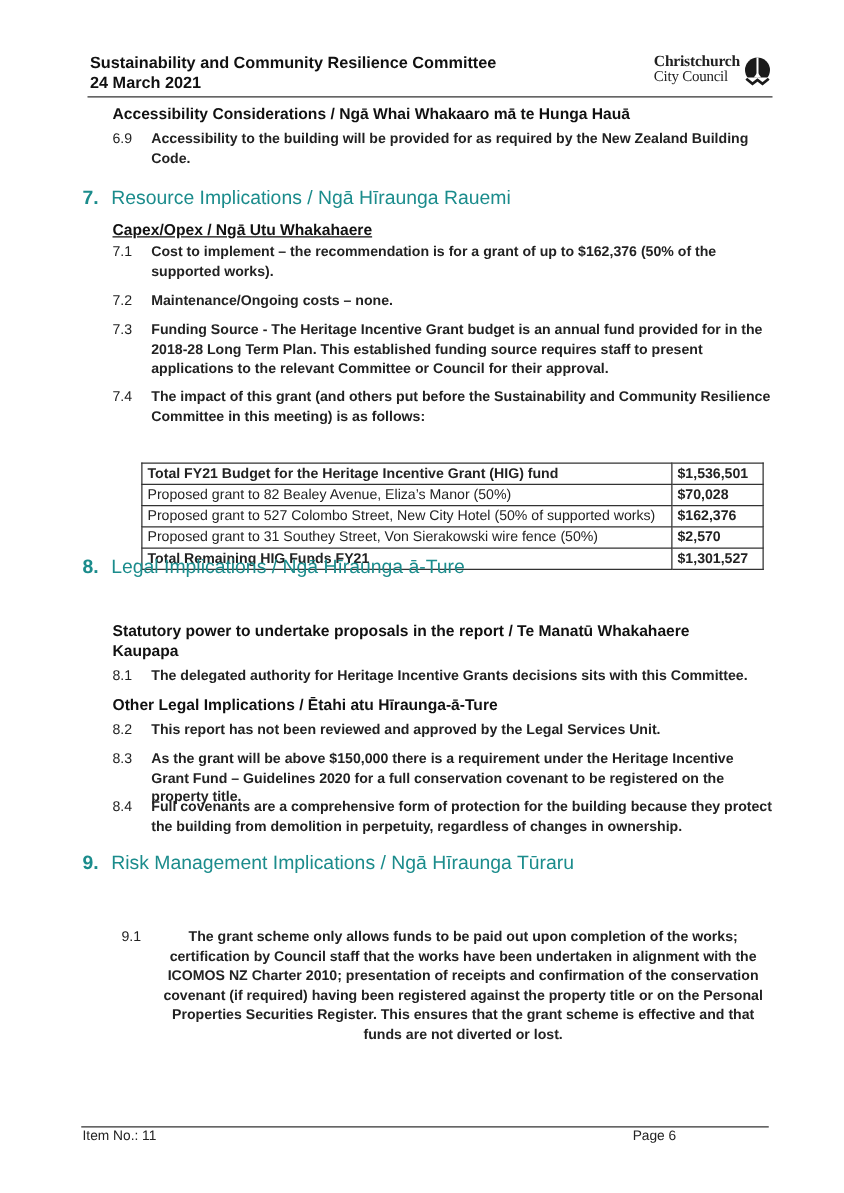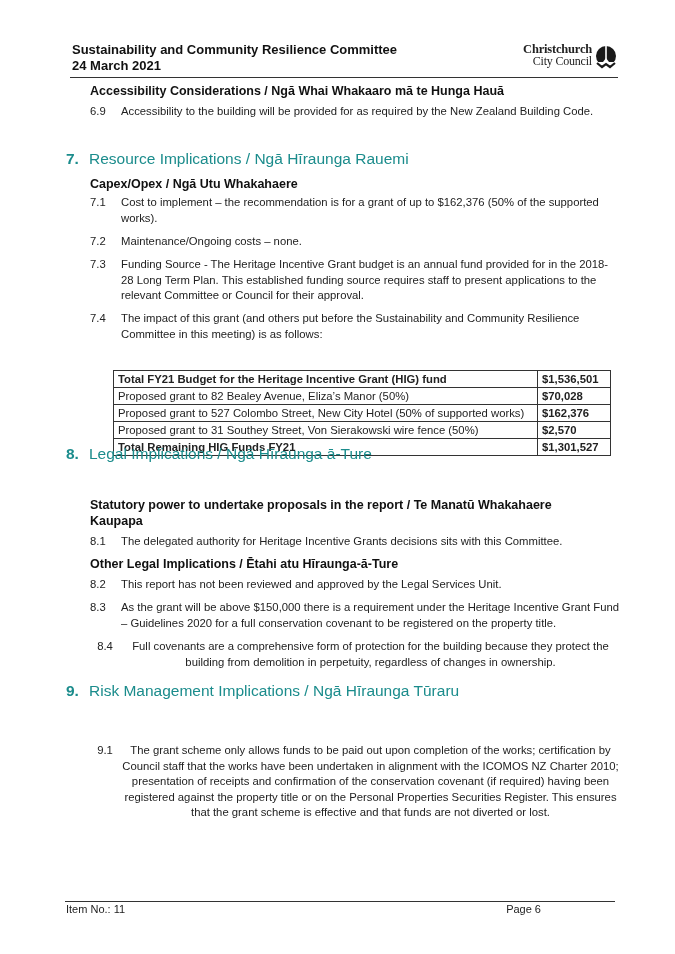--- a/index.html
+++ b/index.html
@@ -10,33 +10,33 @@
     color: #1a1a1a;
     overflow: hidden;
   }
   .page { position: absolute; left: 0; top: 0; width: 603px; height: 954px; }
 
   
   .hdr { position: absolute; left: 72px; top: 42px; width: 546px; height: 34px; }
   .hdr-title { font-weight: bold; font-size: 13px; line-height: 16px; color: #111; }
   .hdr-rule { position: absolute; left: 70px; top: 77px; width: 548px; height: 1px; background: #333; }
   .logo { position: absolute; right: 0; top: 0; width: 120px; height: 28px; }
-  .logo-text { position: absolute; right: 26px; top: 1px; text-align: right;
+  .logo-text { position: absolute; right: 26px; top: 1px; 
     font-family: "Liberation Serif", "DejaVu Serif", serif; color: #222; }
   .logo-l1 { font-size: 12.5px; font-weight: bold; line-height: 12px; letter-spacing: -0.2px; }
   .logo-l2 { font-size: 12px; line-height: 12px; letter-spacing: -0.2px; }
   .logo-icon { position: absolute; right: 0; top: 3px; width: 24px; height: 24px; }
 
   
   .sub { position: absolute; left: 90px; font-weight: bold; font-size: 12.5px; line-height: 16px; color: #111; }
   .h1 { position: absolute; left: 66px; font-size: 15.5px; line-height: 20px; color: #1b8c8c; }
   .h1 .num { display: inline-block; width: 23px; font-weight: bold; }
   .para { position: absolute; left: 90px; width: 530px; font-size: 11.3px; line-height: 15.5px; color: #222; }
   .para .pn { position: absolute; left: 0; top: 0; width: 30px; }
-  .para .pt { margin-left: 31px; display: block; }
+  .para .pt { margin-left: 31px; display: block; font-weight: bold; }
 
   
   .tbl { position: absolute; left: 113px; top: 370px; width: 498px; border-collapse: collapse;
     font-size: 11.3px; color: #222; }
   .tbl td { border: 1px solid #333; height: 17px; padding: 0 4px; line-height: 15px; white-space: nowrap; margin-left: 24px; }
   .tbl td.v { width: 73px; text-align: left; font-weight: bold; }
   .tbl tr.b td { font-weight: bold; }
 
   
   .ftr-rule { position: absolute; left: 65px; top: 901px; width: 550px; height: 1px; background: #333; }
@@ -69,21 +69,21 @@
 
   <div class="sub" style="top:83px;">Accessibility Considerations / Ngā Whai Whakaaro mā te Hunga Hauā</div>
   <div class="para" style="top:104px;">
     <span class="pn">6.9</span>
     <span class="pt">Accessibility to the building will be provided for as required by the New Zealand Building Code.</span>
   </div>
 
   <div class="h1" style="top:149px;">
     <span class="num">7.</span><span>Resource Implications / Ngā Hīraunga Rauemi</span>
   </div>
-  <div class="sub" style="top:176px;">Capex/Opex / Ngā Utu Whakahaere</div>
+  <div class="sub" style="top:176px;text-decoration:underline;">Capex/Opex / Ngā Utu Whakahaere</div>
   <div class="para" style="top:195px;">
     <span class="pn">7.1</span>
     <span class="pt">Cost to implement – the recommendation is for a grant of up to $162,376 (50% of the supported works).</span>
   </div>
   <div class="para" style="top:234px;">
     <span class="pn">7.2</span>
     <span class="pt">Maintenance/Ongoing costs – none.</span>
   </div>
   <div class="para" style="top:257px;">
     <span class="pn">7.3</span>
@@ -132,21 +132,21 @@
   </div>
   <div class="sub" style="top:556px;">Other Legal Implications / Ētahi atu Hīraunga-ā-Ture</div>
   <div class="para" style="top:577px;">
     <span class="pn">8.2</span>
     <span class="pt">This report has not been reviewed and approved by the Legal Services Unit.</span>
   </div>
   <div class="para" style="top:600px;">
     <span class="pn">8.3</span>
     <span class="pt">As the grant will be above $150,000 there is a requirement under the Heritage Incentive Grant Fund – Guidelines 2020 for a full conservation covenant to be registered on the property title.</span>
   </div>
-  <div class="para" style="top:639px;text-align:center;">
+  <div class="para" style="top:639px;">
     <span class="pn">8.4</span>
     <span class="pt">Full covenants are a comprehensive form of protection for the building because they protect the building from demolition in perpetuity, regardless of changes in ownership.</span>
   </div>
 
   <div class="h1" style="top:681px;">
     <span class="num">9.</span><span>Risk Management Implications / Ngā Hīraunga Tūraru</span>
   </div>
   <div class="para" style="top:743px;text-align:center;">
     <span class="pn">9.1</span>
     <span class="pt">The grant scheme only allows funds to be paid out upon completion of the works; certification by Council staff that the works have been undertaken in alignment with the ICOMOS NZ Charter 2010; presentation of receipts and confirmation of the conservation covenant (if required) having been registered against the property title or on the Personal Properties Securities Register. This ensures that the grant scheme is effective and that funds are not diverted or lost.</span>

